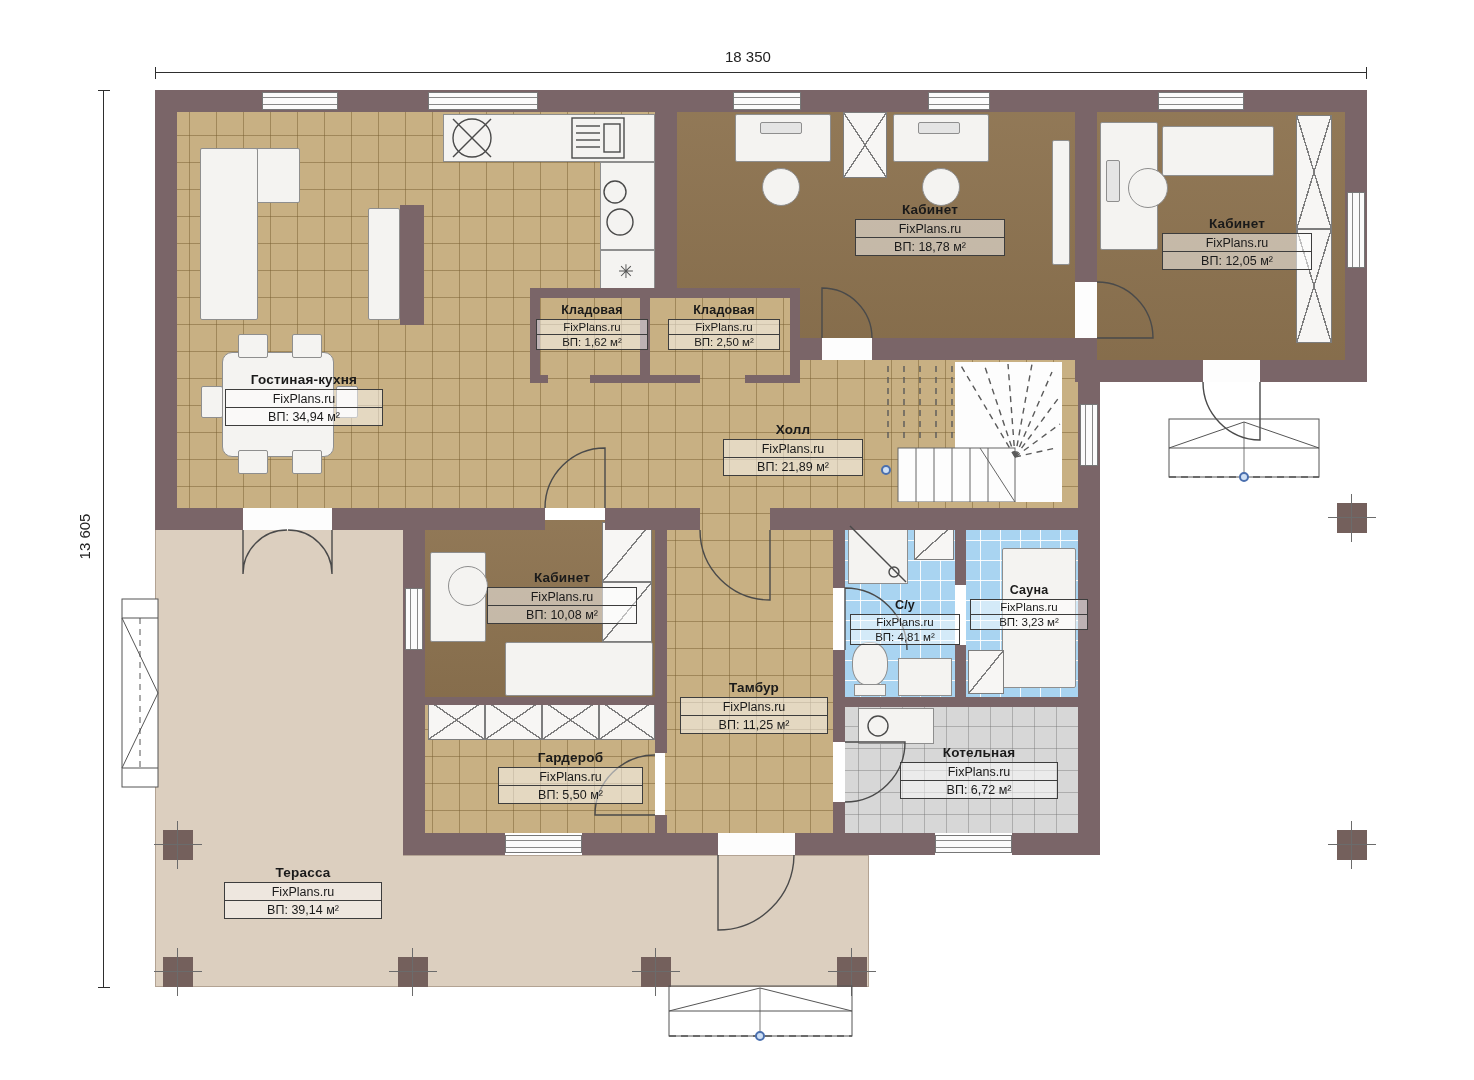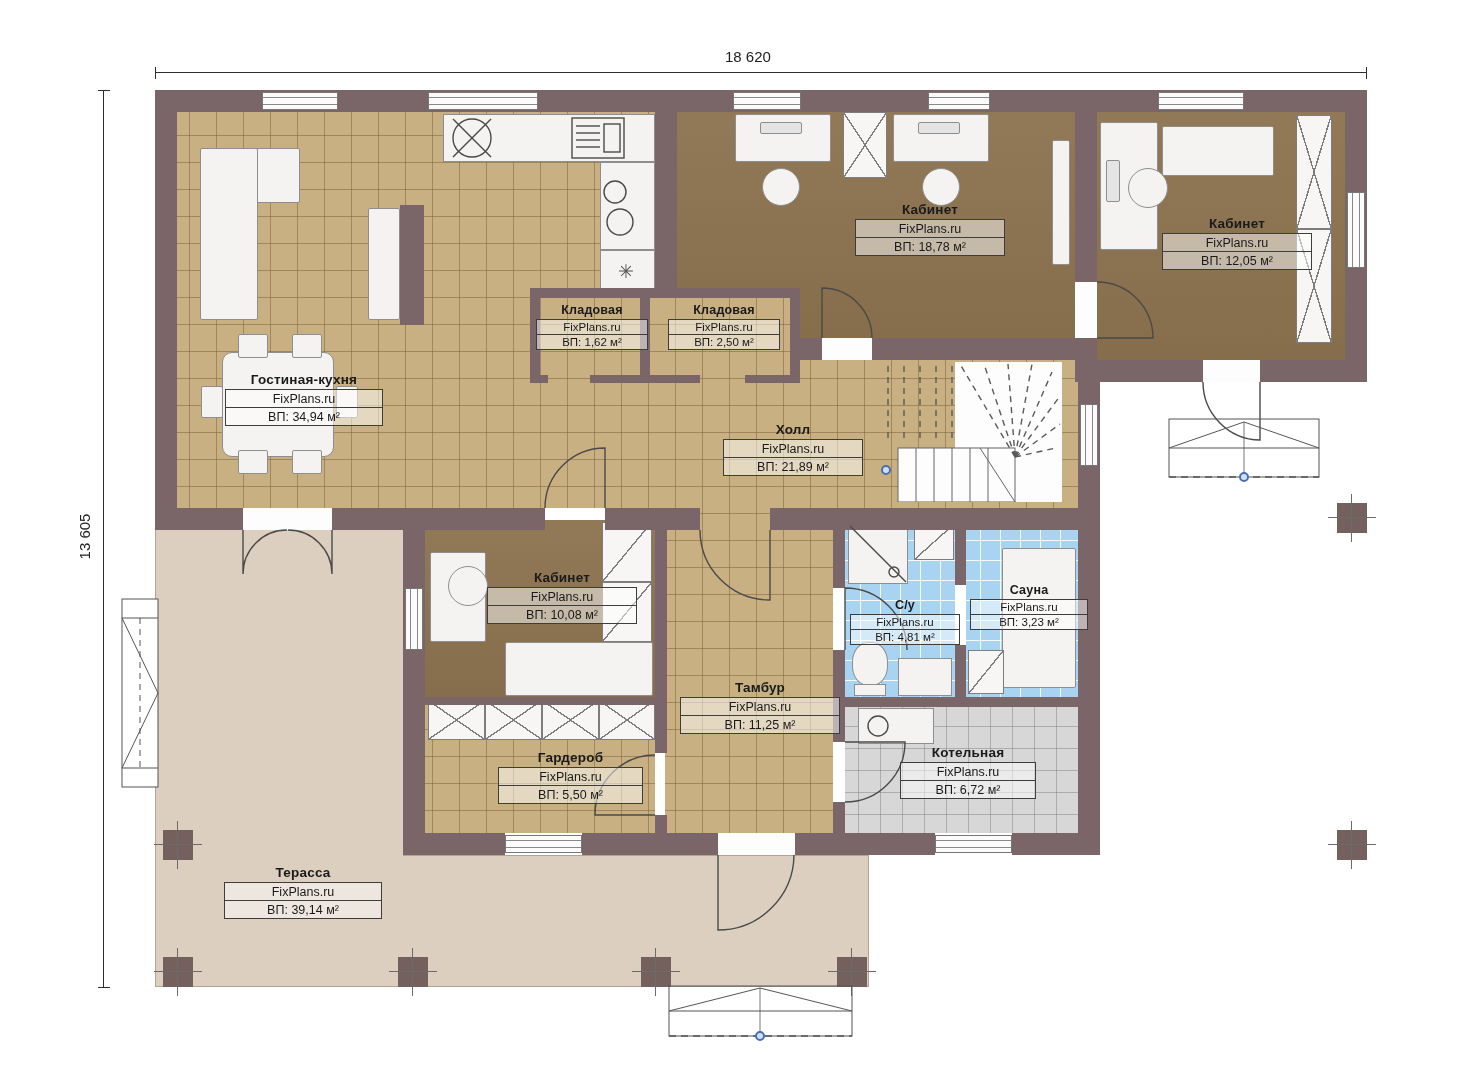--- a/index.html
+++ b/index.html
@@ -58,21 +58,21 @@
   .dimtext{position:absolute;font-size:15px;color:#222;}
   .glyph{position:absolute;font-size:19px;color:#555;line-height:1;}
   svg.overlay{position:absolute;left:0;top:0;z-index:30;pointer-events:none;}
 </style>
 </head>
 <body>
 
 <div class="canvas">
 
   <div class="dimh abs" style="left:155px;top:72px;width:1212px"></div>
-  <div class="dimtext" style="left:725px;top:48px">18 620</div>
+  <div class="dimtext" style="left:725px;top:48px">18 350</div>
   <div class="dimv abs" style="left:103px;top:90px;height:898px"></div>
   <div class="dimtext" style="left:62px;top:528px;transform:rotate(-90deg);transform-origin:center;">13 605</div>
 
   <div class="abs terr" style="left:155px;top:520px;width:248px;height:465px"></div>
   <div class="abs terr" style="left:403px;top:855px;width:465px;height:130px;border-left:none"></div>
   <div class="abs tan" style="left:177px;top:112px;width:480px;height:396px;background-position:-15px -4px"></div>
   <div class="abs tan" style="left:657px;top:296px;width:421px;height:224px;background-position:-9px -26px"></div>
   <div class="abs office" style="left:677px;top:112px;width:398px;height:228px"></div>
   <div class="abs office" style="left:1097px;top:112px;width:248px;height:248px"></div>
   <div class="abs office" style="left:425px;top:520px;width:230px;height:177px"></div>
@@ -366,35 +366,35 @@
       <div class="row">ВП: 4,81 м²</div>
     </div>
   </div>
   <div class="rlabel sm" style="left:970px;top:583px;width:118px">
     <div class="rname">Сауна</div>
     <div class="rbox">
       <div class="row">FixPlans.ru</div>
       <div class="row">ВП: 3,23 м²</div>
     </div>
   </div>
-  <div class="rlabel" style="left:680px;top:680px;width:160px">
+  <div class="rlabel" style="left:680px;top:680px;width:148px">
     <div class="rname">Тамбур</div>
     <div class="rbox">
       <div class="row">FixPlans.ru</div>
       <div class="row">ВП: 11,25 м²</div>
     </div>
   </div>
   <div class="rlabel" style="left:498px;top:750px;width:145px">
     <div class="rname">Гардероб</div>
     <div class="rbox">
       <div class="row">FixPlans.ru</div>
       <div class="row">ВП: 5,50 м²</div>
     </div>
   </div>
-  <div class="rlabel" style="left:900px;top:745px;width:136px">
+  <div class="rlabel" style="left:900px;top:745px;width:158px">
     <div class="rname">Котельная</div>
     <div class="rbox">
       <div class="row">FixPlans.ru</div>
       <div class="row">ВП: 6,72 м²</div>
     </div>
   </div>
   <div class="rlabel" style="left:224px;top:865px;width:158px">
     <div class="rname">Терасса</div>
     <div class="rbox">
       <div class="row">FixPlans.ru</div>

